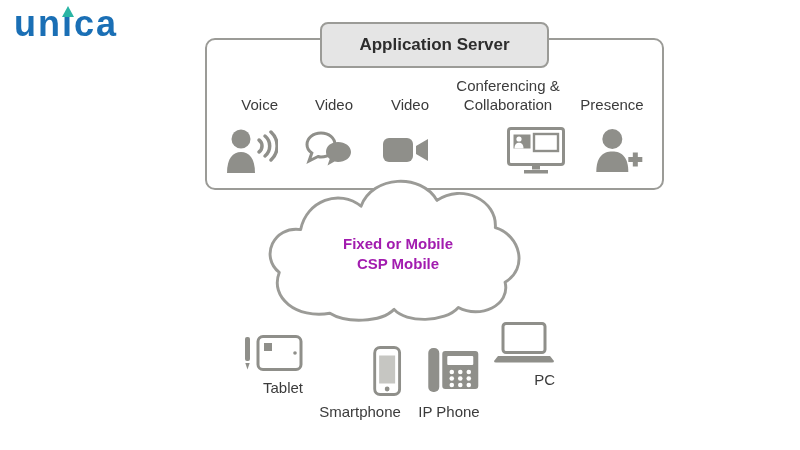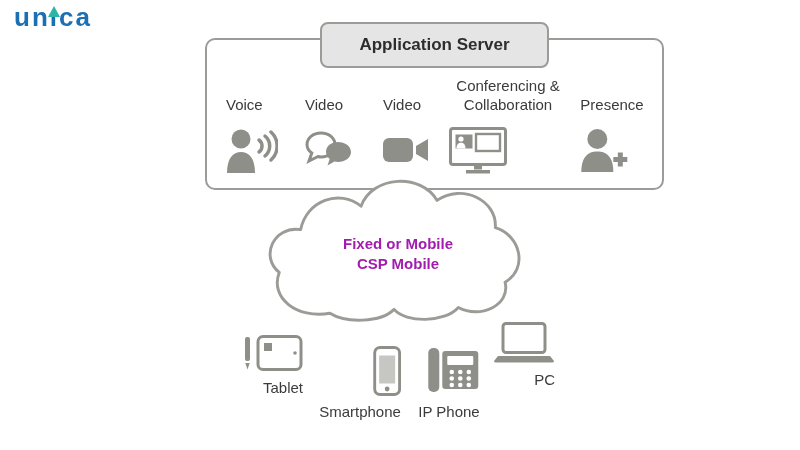--- a/index.html
+++ b/index.html
@@ -1,35 +1,35 @@
 <!DOCTYPE html>
 <html><head>
 <meta charset="utf-8">
 <style>
   html,body{margin:0;padding:0;background:#ffffff;}
   #canvas{
     position:relative;width:800px;height:450px;background:#ffffff;overflow:hidden;
     font-family:"Liberation Sans",sans-serif;color:#3b3b3b;
   }
   
-  .logo{position:absolute;left:14px;top:2px;font-size:26px;font-weight:800;
+  .logo{position:absolute;left:14px;top:2px;font-size:36px;font-weight:800;
         color:#1a6fb5;letter-spacing:2px;display:flex;align-items:flex-start;line-height:1.2;}
   .logo-i{position:relative;}
   .logo-i .pencil{position:absolute;left:50%;transform:translateX(-50%);top:4px;
         width:0;height:0;border-left:6px solid transparent;border-right:6px solid transparent;
         border-bottom:11px solid #2ab5a5;}
   
   .app-box{position:absolute;left:205px;top:38px;width:455px;height:148px;
         border:2px solid #9b9b97;border-radius:10px;background:#fff;z-index:1;}
   .app-tab{position:absolute;left:320px;top:22px;width:225px;height:42px;
         border:2px solid #9b9b97;border-radius:8px;background:#e5e5e5;z-index:3;
         display:flex;align-items:center;justify-content:center;
         font-size:17px;font-weight:700;color:#2d2d2d;}
   .service{position:absolute;transform:translateX(-50%);top:34px;
-        display:flex;flex-direction:column;align-items:flex-start;}
+        display:flex;flex-direction:column;align-items:flex-end;}
   .service .svc-label{height:40px;display:flex;align-items:flex-end;justify-content:center;
         text-align:center;font-size:15px;line-height:1.22;color:#3b3b3b;}
   .service .svc-icon{height:62px;display:flex;align-items:center;justify-content:center;margin-top:5px;}
   
   .cloud{position:absolute;left:252px;top:166px;width:292px;height:170px;z-index:2;}
   .cloud-text{position:absolute;left:0;top:40%;width:100%;text-align:center;
         font-size:15px;font-weight:700;color:#a21caf;line-height:1.35;}
   
   .device{position:absolute;transform:translateX(-50%);display:flex;flex-direction:column;align-items:flex-end;}
   .device .dev-label{margin-top:7px;font-size:15px;color:#3b3b3b;text-align:center;}

